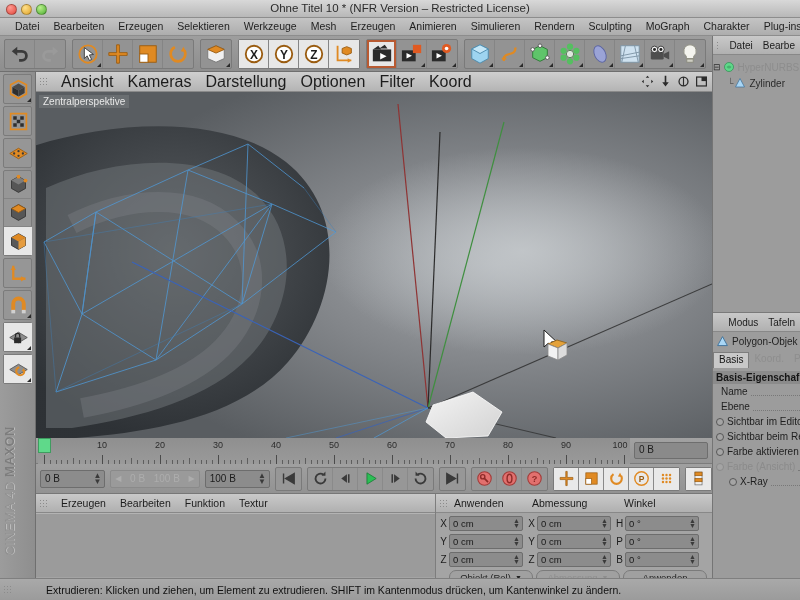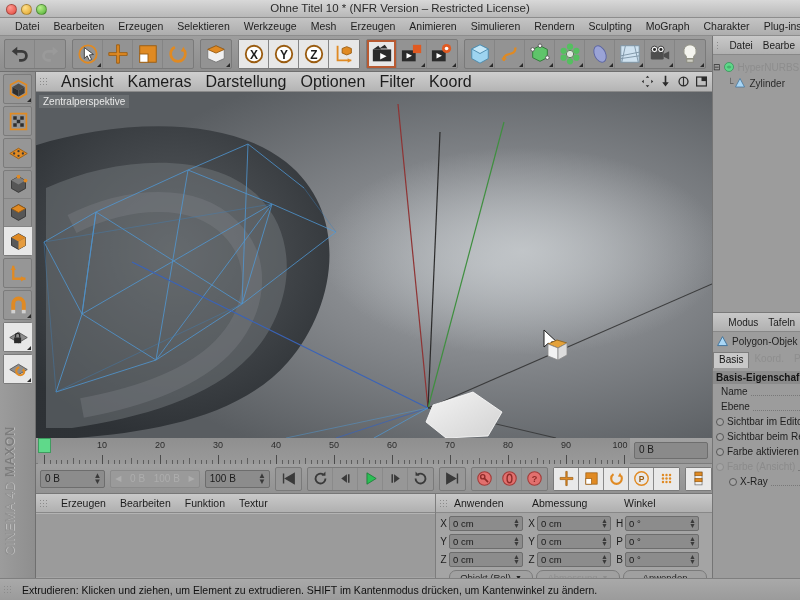--- a/index.html
+++ b/index.html
@@ -182,21 +182,21 @@
           font-size: 10px; color: #1e1e1e; white-space: nowrap; }
   .prow .dots { flex: 1; border-bottom: 1px dotted #787878; margin-left: 3px; height: 9px; }
   .radio { width: 8px; height: 8px; border-radius: 50%; border: 1px solid #575757;
            background: #a4a4a4; margin-right: 3px; flex: none; }
   .prow.dimmed { color: #8b8b8b; }
   .prow.dimmed .radio { border-color: #8b8b8b; }
 
   
   .statusbar { position: absolute; left: 0; top: 578px; width: 800px; height: 22px;
                background: linear-gradient(to bottom,#a9a9a9,#9b9b9b);
-               border-top: 1px solid #7f7f7f; display: flex; align-items: center; }
+               border-top: 1px solid #7f7f7f; display: flex; align-items: center; gap: 24px; }
   .statusbar .txt { font-size: 10.5px; color: #111; padding-left: 4px; }
 </style>
 </head>
 <body>
 
 <div id="app">
 
   <div class="titlebar">
     <div class="traffic">
       <div class="dot red"></div>

